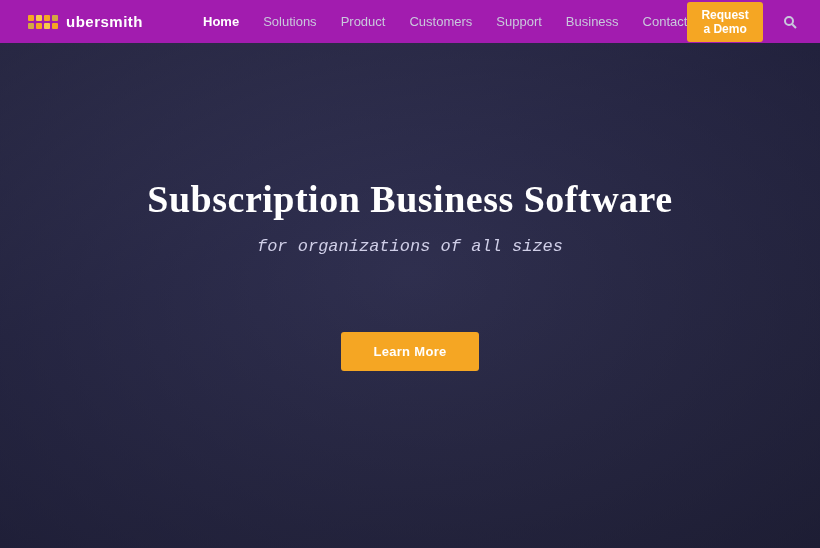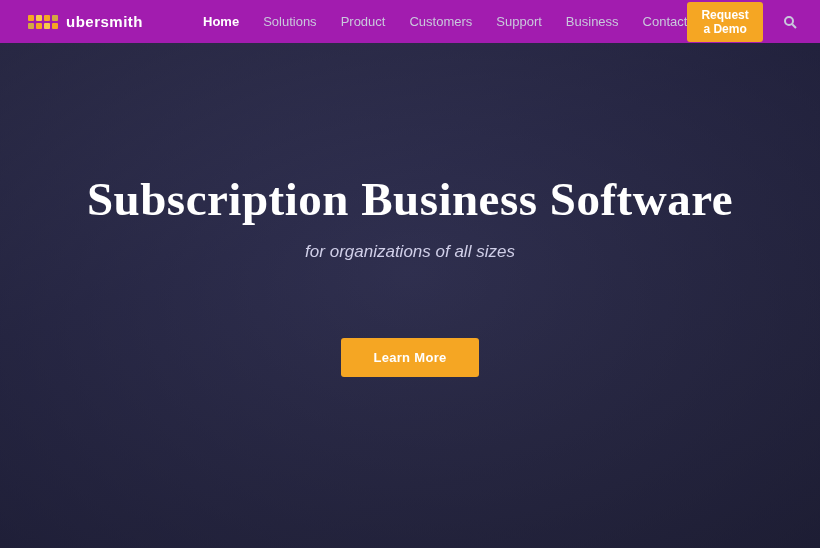--- a/index.html
+++ b/index.html
@@ -135,29 +135,29 @@
 
     .hero-content {
       position: relative;
       text-align: center;
       z-index: 1;
     }
 
     .hero-title {
       color: #ffffff;
       font-family: Georgia, serif;
-      font-size: 47px;
+      font-size: 38px;
       font-weight: bold;
       letter-spacing: 0.5px;
       margin-bottom: 16px;
     }
 
     .hero-subtitle {
       color: #d0cfe8;
-      font-family: Liberation Sans, sans-serif;
+      font-family: Liberation Mono, monospace;
       font-style: italic;
       font-size: 17px;
       margin-bottom: 34px;
     }
 
     .learn-more-btn {
       background-color: #f5a623;
       color: #ffffff;
       border: none;
       padding: 12px 32px;

